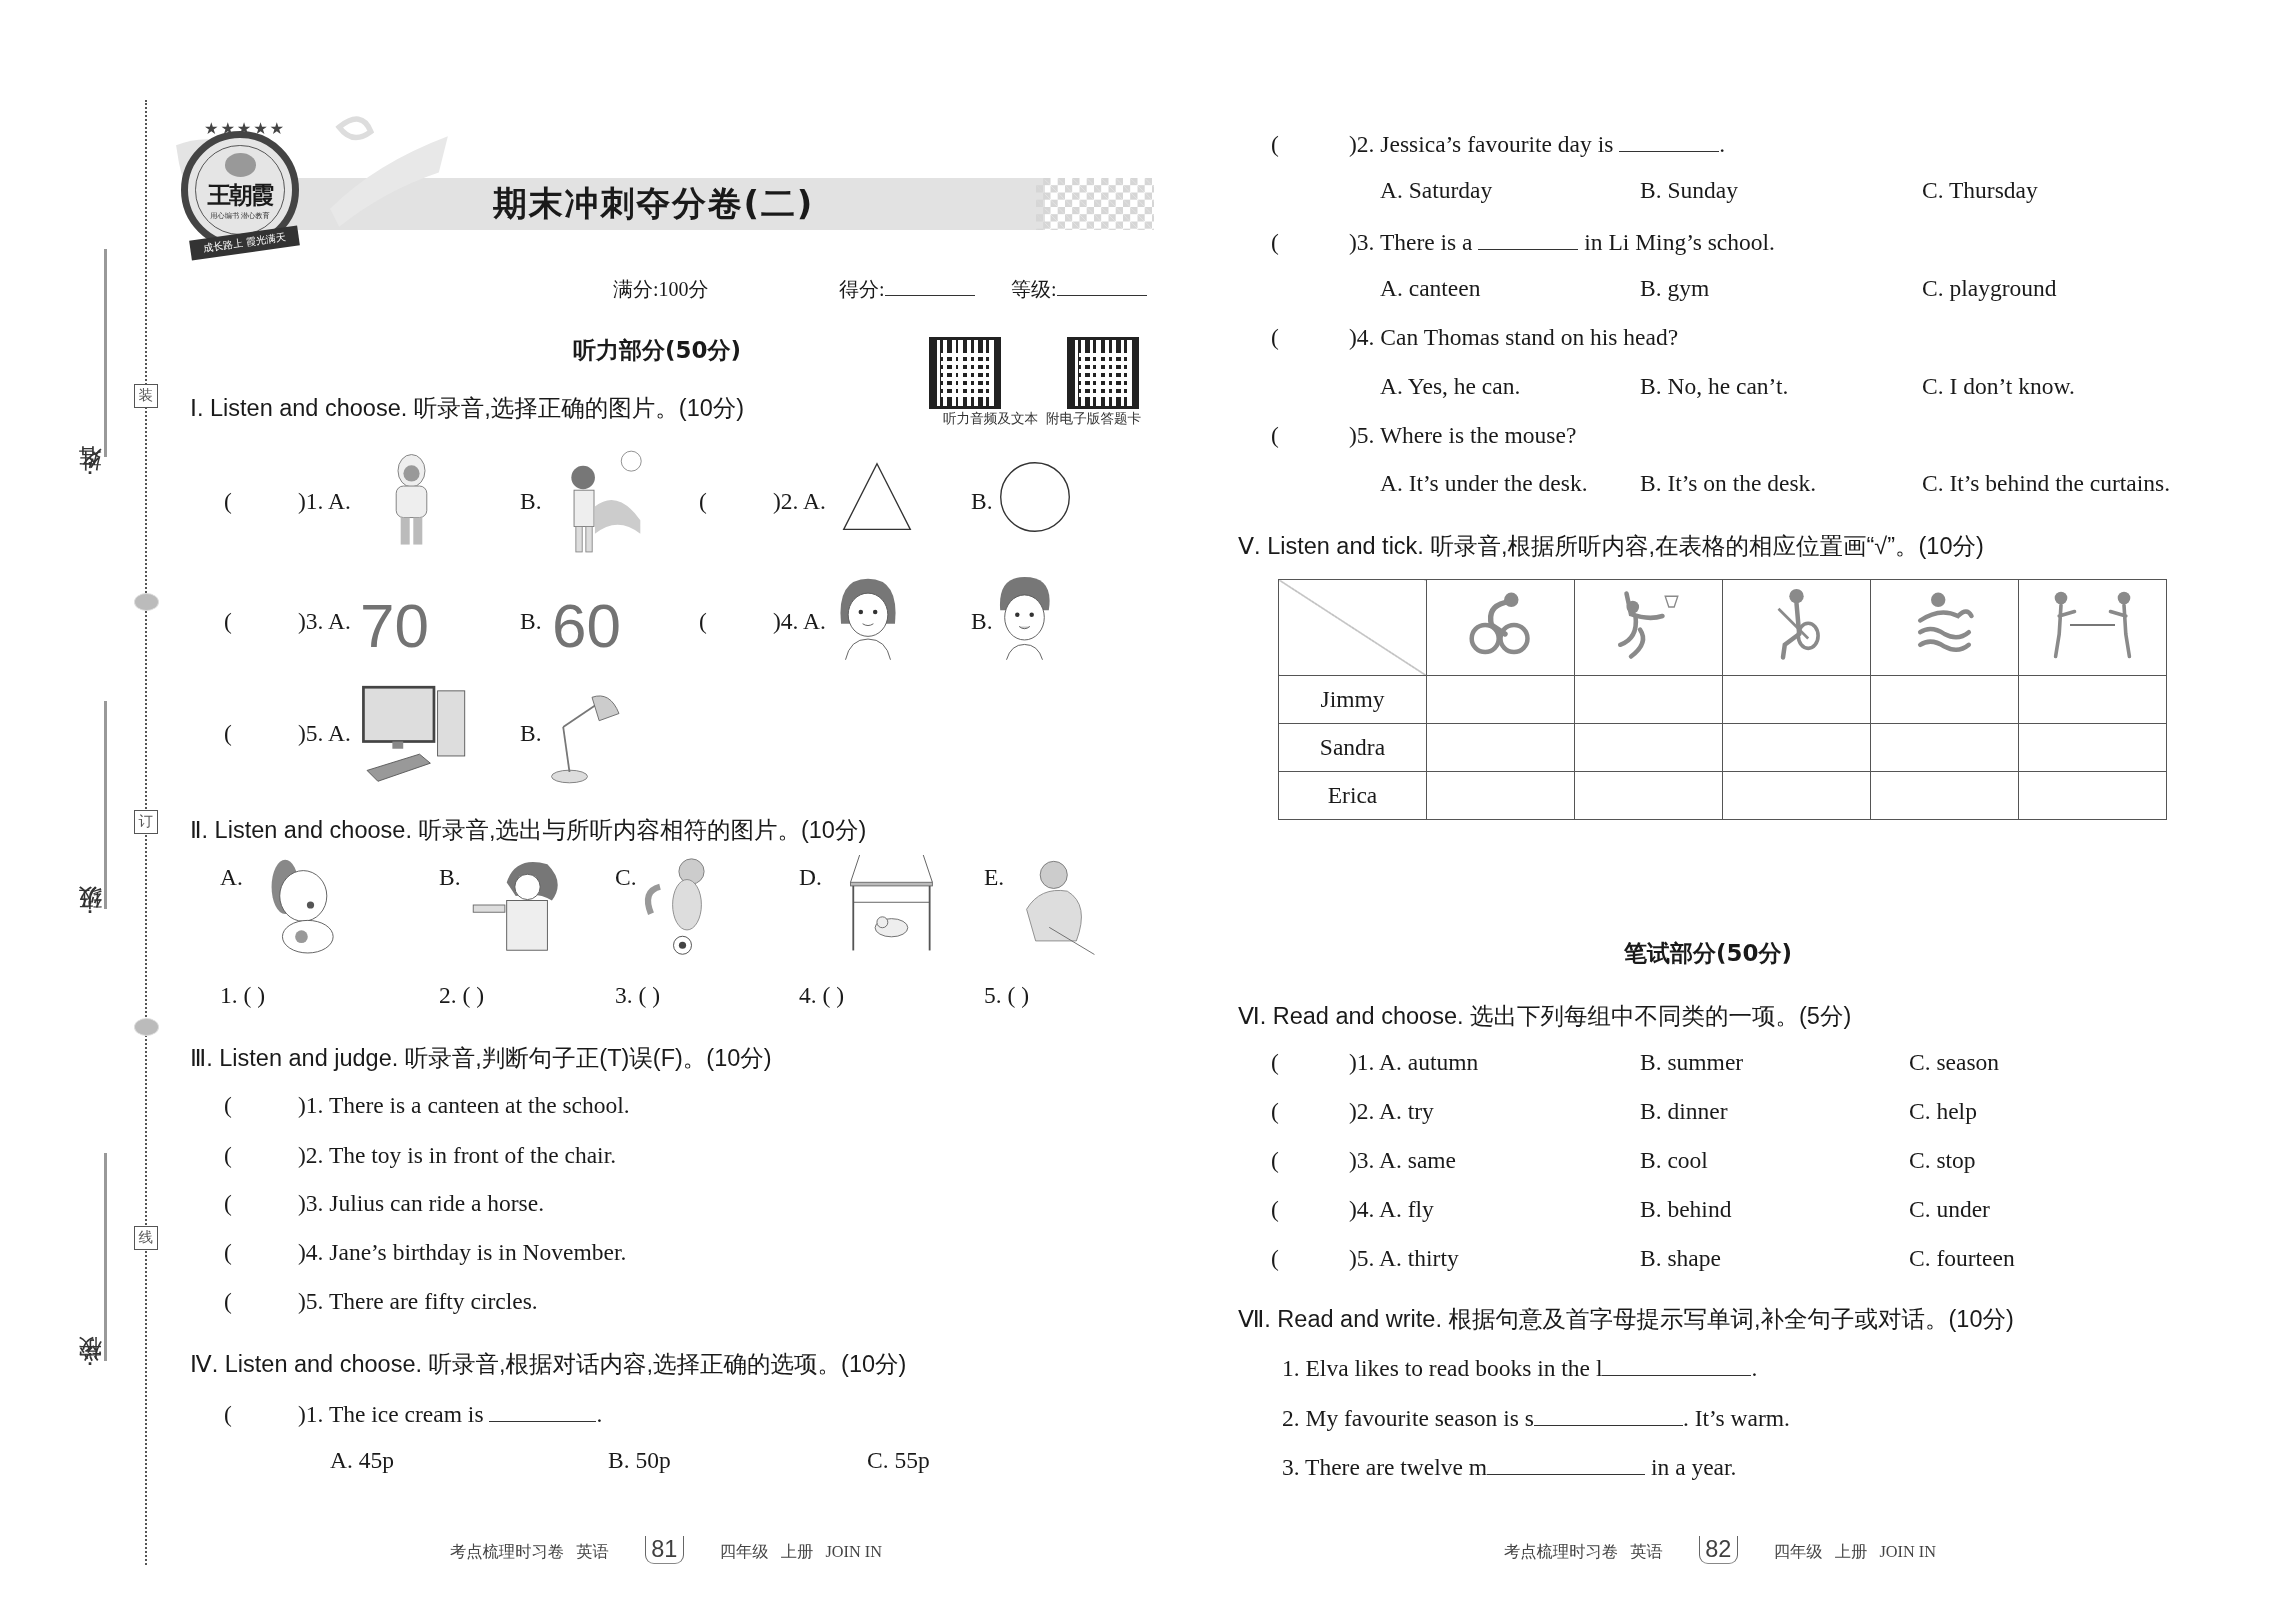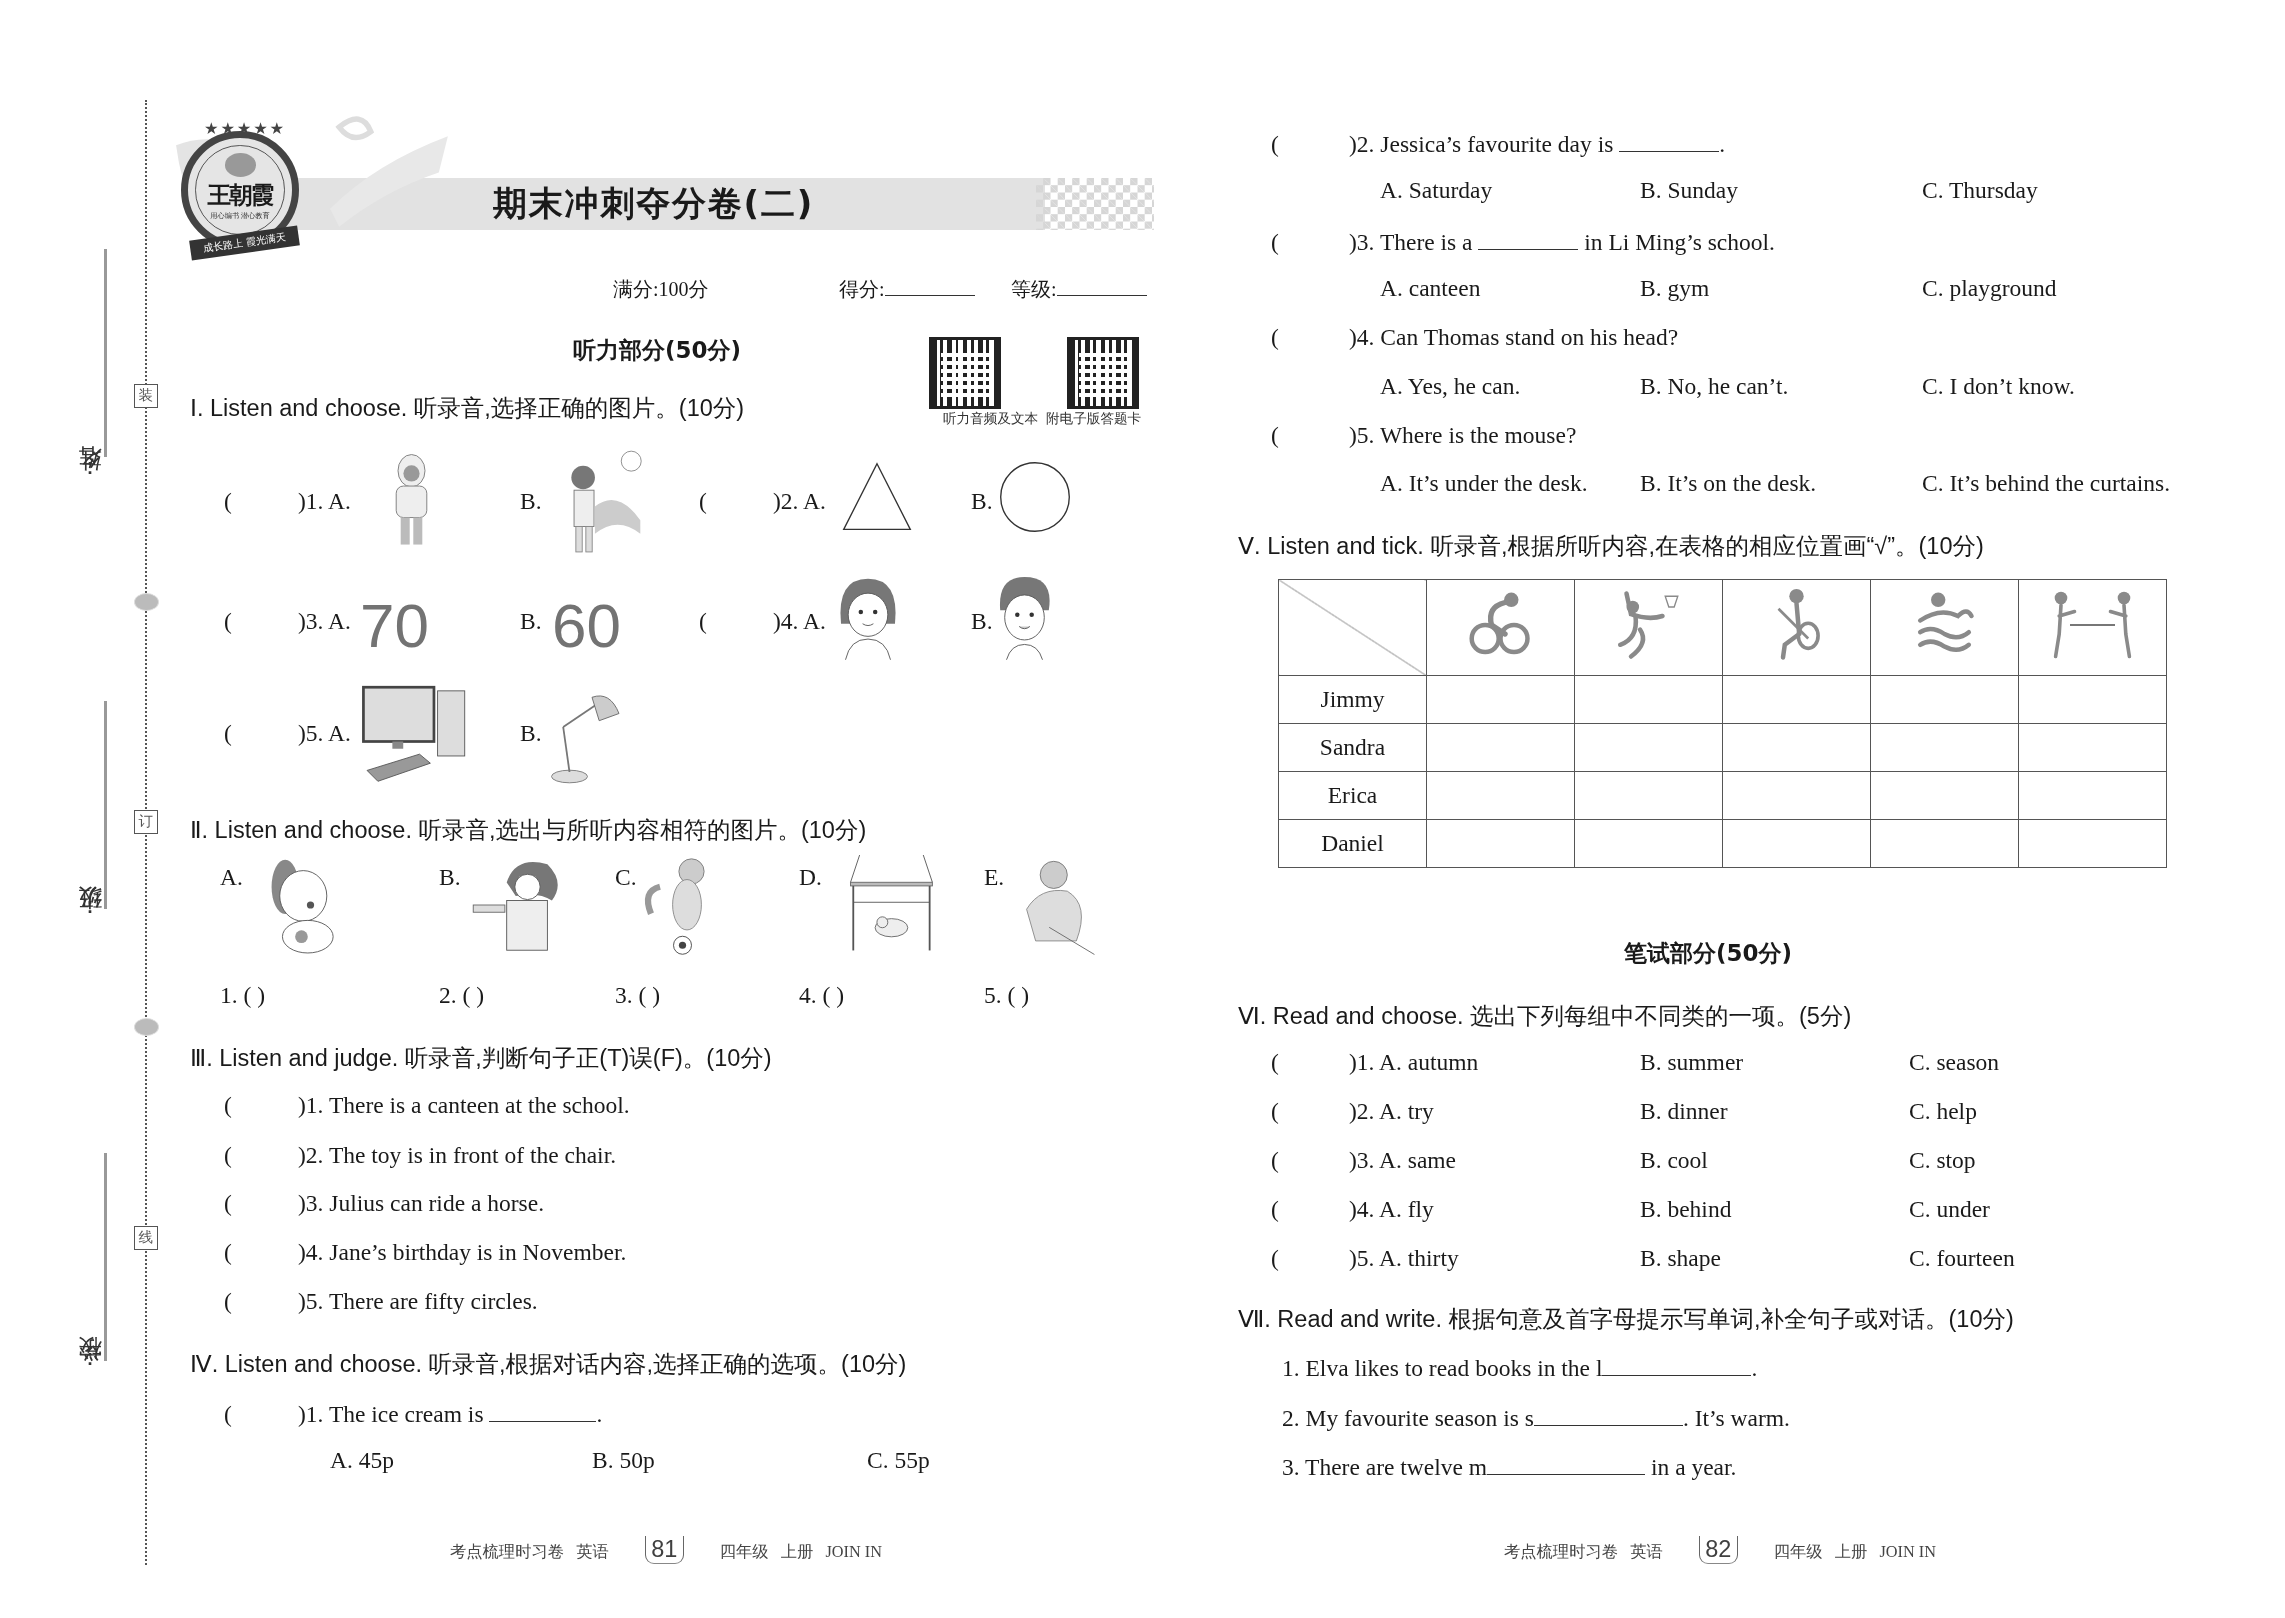--- a/index.html
+++ b/index.html
@@ -236,21 +236,21 @@
 <div class="line" style="left:224px;top:1142px;"><span class="paren-s">(</span><span>)2. The toy is in front of the chair.</span></div>
 <div class="line" style="left:224px;top:1190px;"><span class="paren-s">(</span><span>)3. Julius can ride a horse.</span></div>
 <div class="line" style="left:224px;top:1239px;"><span class="paren-s">(</span><span>)4. Jane’s birthday is in November.</span></div>
 <div class="line" style="left:224px;top:1288px;"><span class="paren-s">(</span><span>)5. There are fifty circles.</span></div>
 
 <div class="sec-head" style="left:190px;top:1348px;">Ⅳ. Listen and choose. 听录音,根据对话内容,选择正确的选项。(10分)</div>
 <div class="line" style="left:224px;top:1398px;">
   <span class="paren-s">(</span><span>)1. The ice cream is </span><span class="blank" style="width:107px;"></span><span>.</span>
 </div>
 <div class="line" style="left:330px;top:1447px;">A. 45p</div>
-<div class="line" style="left:592px;top:1447px;">B. 50p</div>
+<div class="line" style="left:608px;top:1447px;">B. 50p</div>
 <div class="line" style="left:867px;top:1447px;">C. 55p</div>
 
 <div class="line" style="left:1271px;top:128px;">
   <span class="paren">(</span><span>)2. Jessica’s favourite day is </span><span class="blank" style="width:100px;"></span><span>.</span>
 </div>
 <div class="line" style="left:1380px;top:177px;">A. Saturday</div>
 <div class="line" style="left:1640px;top:177px;">B. Sunday</div>
 <div class="line" style="left:1922px;top:177px;">C. Thursday</div>
 
 <div class="line" style="left:1271px;top:226px;">
@@ -332,28 +332,20 @@
   <tr>
     <td>Sandra</td>
     <td></td>
         <td></td>
         <td></td>
         <td></td>
         <td></td>
   </tr>
   <tr>
     <td>Erica</td>
-    <td></td>
-        <td></td>
-        <td></td>
-        <td></td>
-        <td></td>
-  </tr>
-  <tr>
-    <td>Daniel</td>
     <td></td>
         <td></td>
         <td></td>
         <td></td>
         <td></td>
   </tr>
 </tbody>
   </table>
 
 <div class="part-title" style="left:1624px;top:938px;">笔试部分(50分)</div>

